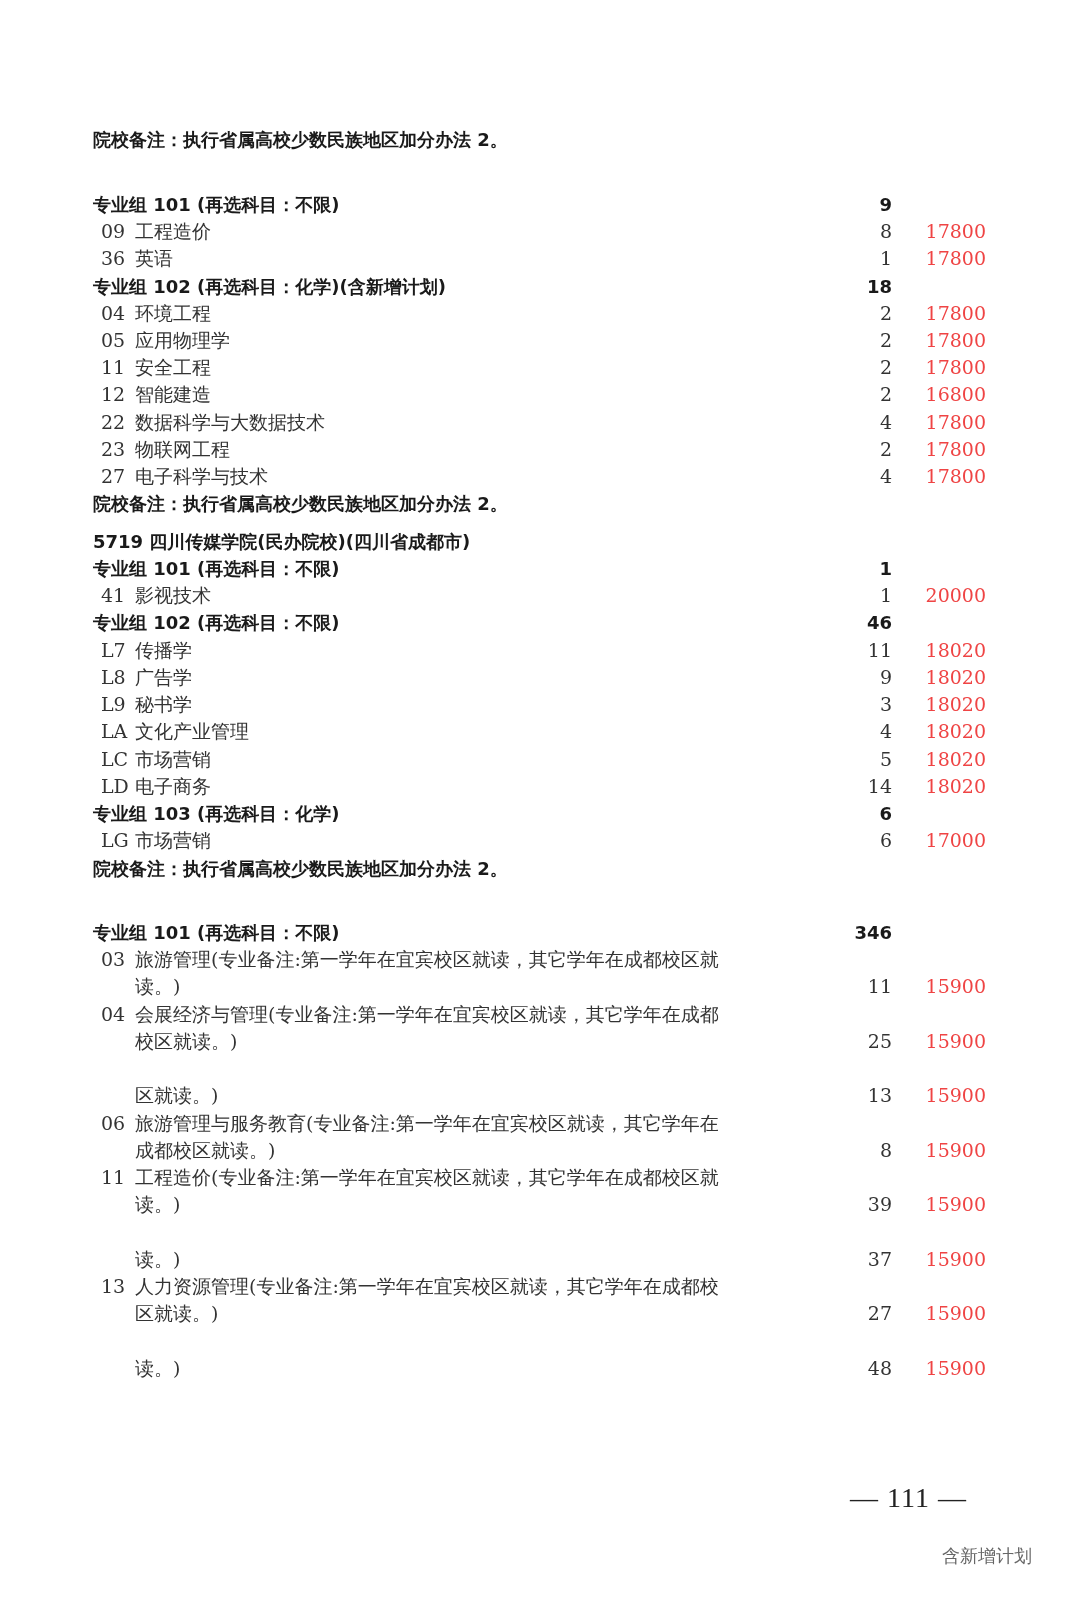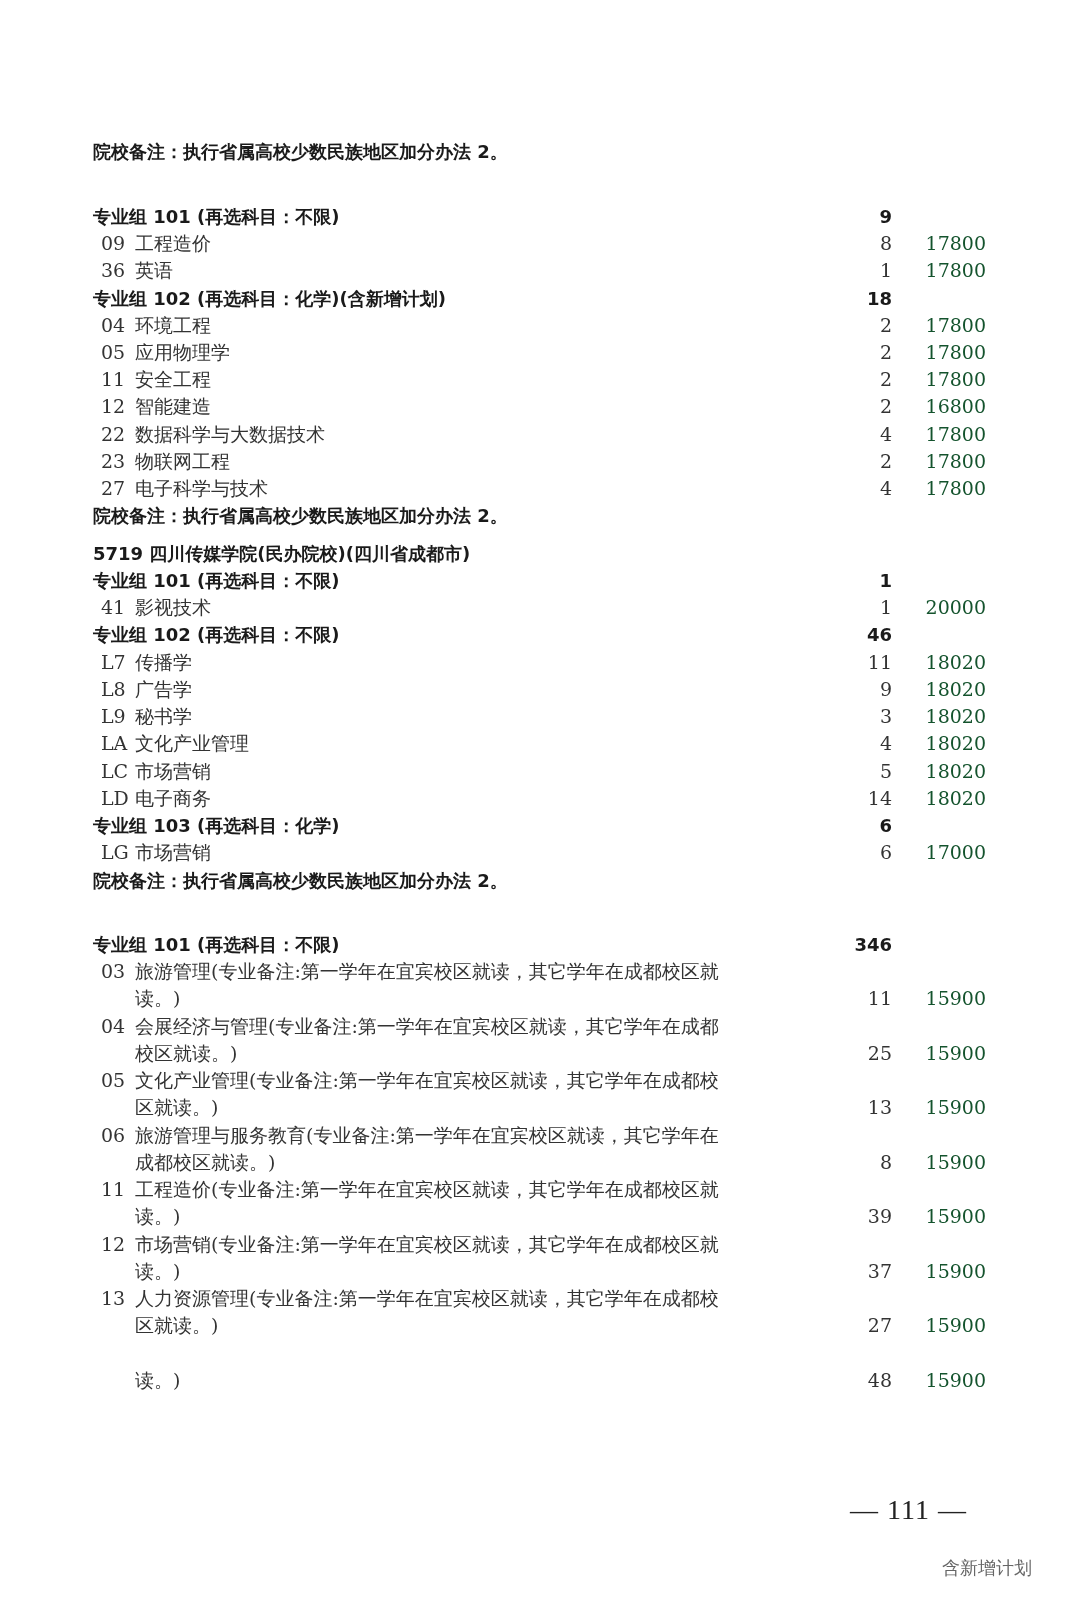--- a/index.html
+++ b/index.html
@@ -1,25 +1,25 @@
 <!DOCTYPE html>
 <html><head>
 <meta charset="utf-8">
 <style>
   html, body { margin: 0; padding: 0; background: #ffffff; }
   body { width: 1080px; height: 1598px; position: relative; overflow: hidden; color: #222; }
-  .page { position: absolute; left: 0; top: 12px; width: 1080px; height: 1140px; }
+  .page { position: absolute; left: 0; top: 0; width: 1080px; height: 1140px; }
   .line { position: absolute; left: 93px; white-space: nowrap; font-size: 19px; line-height: 27px; }
   .bold { font-family: "DejaVu Sans", "Liberation Sans", sans-serif; font-weight: bold; color: #1a1a1a; font-size: 18px; }
   .serif { font-family: "DejaVu Serif", "Liberation Serif", serif; color: #333; font-size: 19px; }
   .major { left: 101px; }
   .code { display: inline-block; width: 34px; }
   .cont { left: 135px; }
   .num { position: absolute; width: 60px; text-align: right; left: 832px; font-size: 19px; line-height: 27px; }
-  .fee { position: absolute; width: 100px; text-align: right; left: 886px; font-family: "DejaVu Serif", "Liberation Serif", serif; color: #14532d; font-size: 19px; line-height: 27px; }
+  .fee { position: absolute; width: 100px; text-align: right; left: 886px; font-family: "DejaVu Serif", "Liberation Serif", serif; color: #ef4444; font-size: 19px; line-height: 27px; }
   .numbold { font-family: "DejaVu Sans", "Liberation Sans", sans-serif; font-weight: bold; color: #1a1a1a; font-size: 18px; }
   .numserif { font-family: "DejaVu Serif", "Liberation Serif", serif; color: #333; }
   .footer-page { position: absolute; left: 850px; top: 1482px; font-family: "Liberation Serif", "DejaVu Serif", serif; font-size: 28px; color: #222; letter-spacing: 1px; }
   .watermark { position: absolute; left: 942px; top: 1544px; font-family: "DejaVu Sans", sans-serif; font-size: 18px; color: #666; }
 </style>
 </head>
 <body>
 
 <div class="page">
 
@@ -122,36 +122,34 @@
   <div class="line serif major" style="top:946px"><span class="code">03</span><span>旅游管理(专业备注:第一学年在宜宾校区就读，其它学年在成都校区就</span></div>
   <div class="line serif cont" style="top:973px">读。)</div>
   <div class="num numserif" style="top:973px">11</div>
   <div class="fee" style="top:973px">15900</div>
 
   <div class="line serif major" style="top:1001px"><span class="code">04</span><span>会展经济与管理(专业备注:第一学年在宜宾校区就读，其它学年在成都</span></div>
   <div class="line serif cont" style="top:1028px">校区就读。)</div>
   <div class="num numserif" style="top:1028px">25</div>
   <div class="fee" style="top:1028px">15900</div>
 
-  <div class="line serif major" style="top:1055px"><span class="code">05</span><span>文化产业管理(专业备注:第一学年在宜宾校区就读，其它学年在成都校</span></div>
   <div class="line serif cont" style="top:1082px">区就读。)</div>
   <div class="num numserif" style="top:1082px">13</div>
   <div class="fee" style="top:1082px">15900</div>
 
   <div class="line serif major" style="top:1110px"><span class="code">06</span><span>旅游管理与服务教育(专业备注:第一学年在宜宾校区就读，其它学年在</span></div>
   <div class="line serif cont" style="top:1137px">成都校区就读。)</div>
   <div class="num numserif" style="top:1137px">8</div>
   <div class="fee" style="top:1137px">15900</div>
 
   <div class="line serif major" style="top:1164px"><span class="code">11</span><span>工程造价(专业备注:第一学年在宜宾校区就读，其它学年在成都校区就</span></div>
   <div class="line serif cont" style="top:1191px">读。)</div>
   <div class="num numserif" style="top:1191px">39</div>
   <div class="fee" style="top:1191px">15900</div>
 
-  <div class="line serif major" style="top:1219px"><span class="code">12</span><span>市场营销(专业备注:第一学年在宜宾校区就读，其它学年在成都校区就</span></div>
   <div class="line serif cont" style="top:1246px">读。)</div>
   <div class="num numserif" style="top:1246px">37</div>
   <div class="fee" style="top:1246px">15900</div>
 
   <div class="line serif major" style="top:1273px"><span class="code">13</span><span>人力资源管理(专业备注:第一学年在宜宾校区就读，其它学年在成都校</span></div>
   <div class="line serif cont" style="top:1300px">区就读。)</div>
   <div class="num numserif" style="top:1300px">27</div>
   <div class="fee" style="top:1300px">15900</div>
 
   <div class="line serif cont" style="top:1355px">读。)</div>

